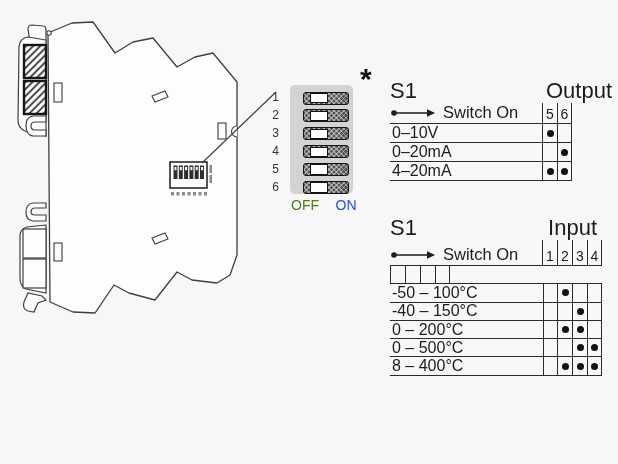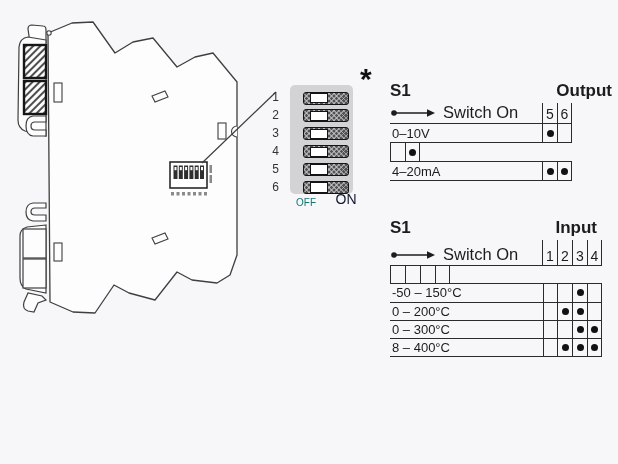--- a/index.html
+++ b/index.html
@@ -26,42 +26,42 @@
     box-sizing:border-box; border:1.6px solid #141414; border-radius:3px;
     background:
       repeating-linear-gradient(45deg, rgba(205,205,205,.6) 0 1px, transparent 1px 3.5px),
       repeating-linear-gradient(135deg, rgba(205,205,205,.6) 0 1px, transparent 1px 3.5px),
       #525255;
   }
   .dip-knob{
     position:absolute; left:6px; top:0.4px; width:16px; height:8.6px;
     background:#fff; border:1.1px solid #141414;
   }
-  .dip-off{ position:absolute; left:291px; top:197px; width:30px; text-align:center; font-size:10px; color:#0f766e;}
-  .dip-on{  position:absolute; left:333px; top:191px; width:26px; text-align:center; font-size:14px; color:#0f172a;}
+  .dip-off{ position:absolute; left:291px; top:197px; width:30px; text-align:left; font-size:14px; color:#4d7c0f;}
+  .dip-on{  position:absolute; left:333px; top:197px; width:26px; text-align:center; font-size:14px; color:#1d4ed8;}
   .asterisk{ position:absolute; left:360px; top:64px; font-size:30px; font-weight:bold; color:#111; line-height:1;}
 
   
   .stable{ position:absolute; }
   .sheading{ display:flex; justify-content:space-between; align-items:flex-start;
-             font-weight:bold; font-size:17px; height:23px; line-height:21px;}
+             font-weight:normal; font-size:22px; height:23px; line-height:21px;}
   .sheader{ display:flex; align-items:flex-end; box-sizing:border-box;
             border-bottom:1.6px solid #2b2b2b; }
   .slabelhead{ width:152px; display:flex; align-items:center; gap:7px;
                font-size:16.5px; padding-bottom:1px;}
   .arrow{ flex:0 0 auto; }
   .scol,.scell{
     width:15px; align-self:stretch; box-sizing:border-box;
     border-left:1.6px solid #2b2b2b;
     display:flex; align-items:center; justify-content:center;
   }
   .scol:last-child,.scell:last-child{ border-right:1.6px solid #2b2b2b; }
   .scol{ font-size:14px; padding-bottom:1px; align-items:flex-end;}
   .srow{ display:flex; box-sizing:border-box; border-bottom:1.6px solid #2b2b2b; align-items:center;}
-  .slabel{ width:152px; font-size:13px; padding-left:2px; white-space:nowrap;}
+  .slabel{ width:152px; font-size:16px; padding-left:2px; white-space:nowrap;}
   .dot{ width:7px; height:7px; border-radius:50%; background:#111; display:block;}
 
   .t-output{ left:390px; top:80px; }
   .t-output .sheading{ width:222px; }
   .t-output .sheader{ width:182px; height:21px; }
   .t-output .srow{ width:182px; height:19px; }
 
   .t-input{ left:390px; top:217px; }
   .t-input .sheading{ width:207px; }
   .t-input .sheader{ width:212px; height:26px; }
@@ -187,20 +187,21 @@
       </div>
     <div>
         <div class="srow">
           <div class="slabel">0–10V</div>
           <div class="scell">
             <span class="dot"></span>
           </div>
           <div class="scell"></div>
         </div>
         <div class="srow">
+          <div class="slabel">0–20mA</div>
           <div class="scell"></div>
           <div class="scell">
             <span class="dot"></span>
           </div>
         </div>
         <div class="srow">
           <div class="slabel">4–20mA</div>
           <div class="scell">
             <span class="dot"></span>
           </div>
@@ -231,41 +232,50 @@
         <div class="scol">4</div>
       </div>
     <div>
         <div class="srow">
           <div class="scell"></div>
           <div class="scell"></div>
           <div class="scell"></div>
           <div class="scell"></div>
         </div>
         <div class="srow">
-          <div class="slabel">-50 – 150°C</div>
+          <div class="slabel">-50 – 100°C</div>
+          <div class="scell"></div>
+          <div class="scell">
+            <span class="dot"></span>
+          </div>
+          <div class="scell"></div>
+          <div class="scell"></div>
+        </div>
+        <div class="srow">
+          <div class="slabel">-40 – 150°C</div>
           <div class="scell"></div>
           <div class="scell"></div>
           <div class="scell">
             <span class="dot"></span>
           </div>
           <div class="scell"></div>
         </div>
         <div class="srow">
           <div class="slabel">0 – 200°C</div>
           <div class="scell"></div>
           <div class="scell">
             <span class="dot"></span>
           </div>
           <div class="scell">
             <span class="dot"></span>
           </div>
           <div class="scell"></div>
         </div>
         <div class="srow">
-          <div class="slabel">0 – 300°C</div>
+          <div class="slabel">0 – 500°C</div>
           <div class="scell"></div>
           <div class="scell"></div>
           <div class="scell">
             <span class="dot"></span>
           </div>
           <div class="scell">
             <span class="dot"></span>
           </div>
         </div>
         <div class="srow">

